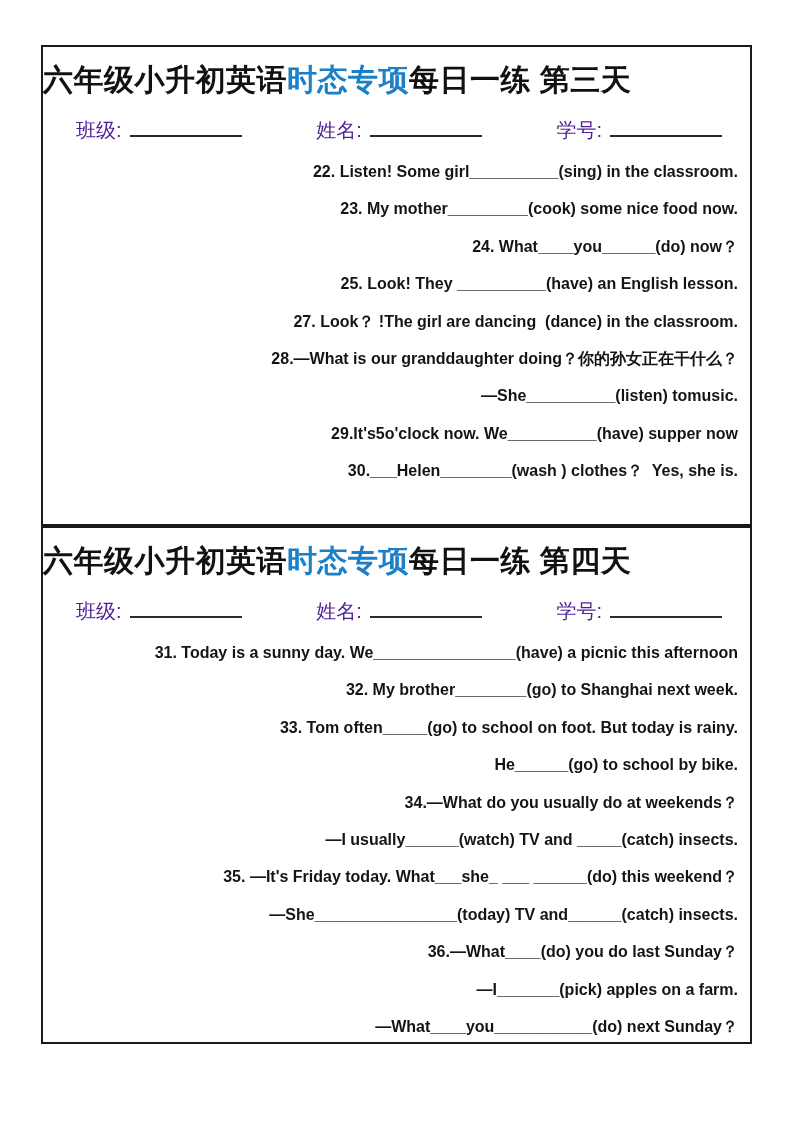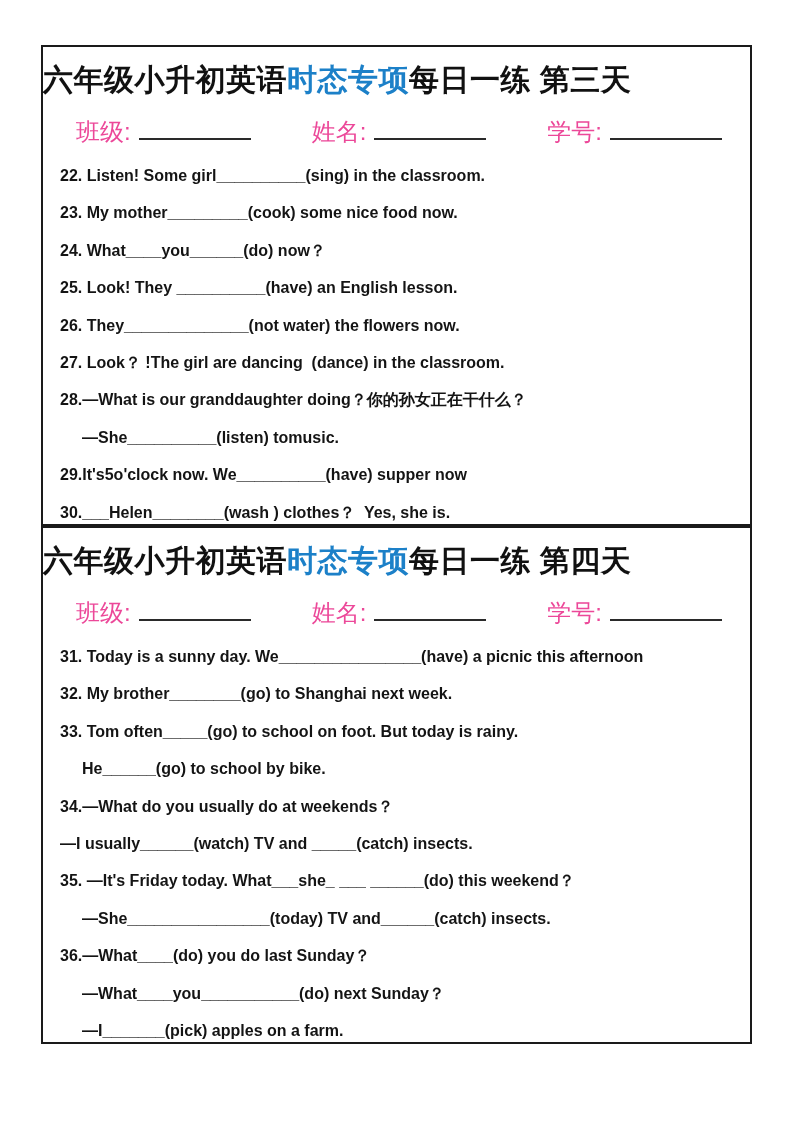--- a/index.html
+++ b/index.html
@@ -36,37 +36,38 @@
     white-space: pre;
     color: #111111;
   }
   .sheet-title .hl {
     color: var(--accent, #1c80c8);
   }
   .fields-row {
     display: flex;
     justify-content: space-between;
     margin: 15px 28px 0 33px;
-    font-size: 24px;
+    font-size: 20px;
     font-weight: 400;
-    color: #ec4899;
+    color: #4c1d95;
   }
   .field { white-space: nowrap; }
   .field .blank {
     display: inline-block;
     width: 112px;
     height: 19px;
     margin-left: 8px;
     border-bottom: 2px solid #2a2a2a;
     vertical-align: baseline;
   }
   .lines {
     margin-top: 9px;
     padding-left: 17px;
-    padding-right: 6px;
+    padding-right: 12px;
+    text-align: right;
   }
   .line {
     font-size: 16px;
     font-weight: 700;
     line-height: 37.4px;
     white-space: pre;
     color: #141414;
   }
   .line.indent {
     padding-left: 22px;
@@ -82,21 +83,20 @@
     <span class="field"><span>班级:</span><span class="blank"></span></span>
     <span class="field"><span>姓名:</span><span class="blank"></span></span>
     <span class="field"><span>学号:</span><span class="blank"></span></span>
   </div>
 
   <div class="lines">
     <div class="line">22. Listen! Some girl__________(sing) in the classroom.</div>
     <div class="line">23. My mother_________(cook) some nice food now.</div>
     <div class="line">24. What____you______(do) now？</div>
     <div class="line">25. Look! They __________(have) an English lesson.</div>
-    <div class="line">26. They______________(not water) the flowers now.</div>
     <div class="line">27. Look？ !The girl are dancing  (dance) in the classroom.</div>
     <div class="line">28.—What is our granddaughter doing？你的孙女正在干什么？</div>
     <div class="line indent">—She__________(listen) tomusic.</div>
     <div class="line">29.It's5o'clock now. We__________(have) supper now</div>
     <div class="line">30.___Helen________(wash ) clothes？  Yes, she is.</div>
   </div>
 </div>
 
 <div class="sheet" id="sheet2">
   <div class="sheet-title"><span>六年级小升初英语</span><span class="hl">时态专项</span><span>每日一练 第四天</span></div>
@@ -110,16 +110,16 @@
   <div class="lines">
     <div class="line">31. Today is a sunny day. We________________(have) a picnic this afternoon</div>
     <div class="line">32. My brother________(go) to Shanghai next week.</div>
     <div class="line">33. Tom often_____(go) to school on foot. But today is rainy.</div>
     <div class="line indent">He______(go) to school by bike.</div>
     <div class="line">34.—What do you usually do at weekends？</div>
     <div class="line">—I usually______(watch) TV and _____(catch) insects.</div>
     <div class="line">35. —It's Friday today. What___she_ ___ ______(do) this weekend？</div>
     <div class="line indent">—She________________(today) TV and______(catch) insects.</div>
     <div class="line">36.—What____(do) you do last Sunday？</div>
+    <div class="line indent">—I_______(pick) apples on a farm.</div>
     <div class="line indent">—What____you___________(do) next Sunday？</div>
-    <div class="line indent">—I_______(pick) apples on a farm.</div>
   </div>
 </div>
 
 </body></html>

